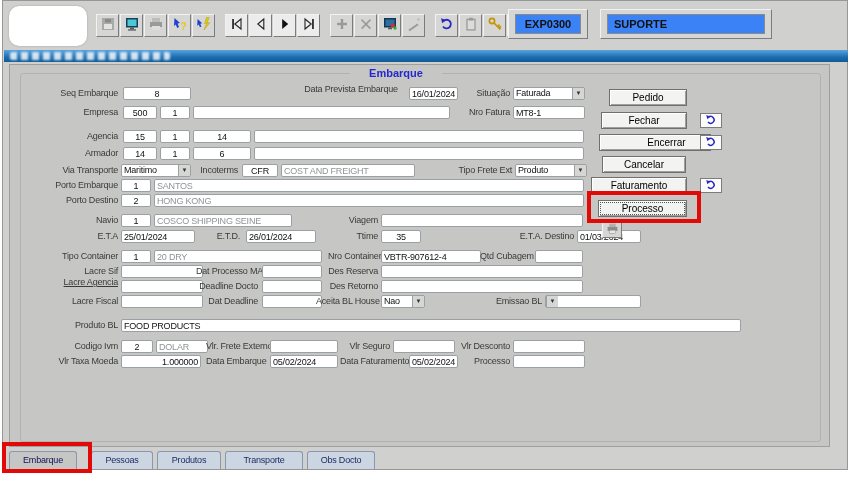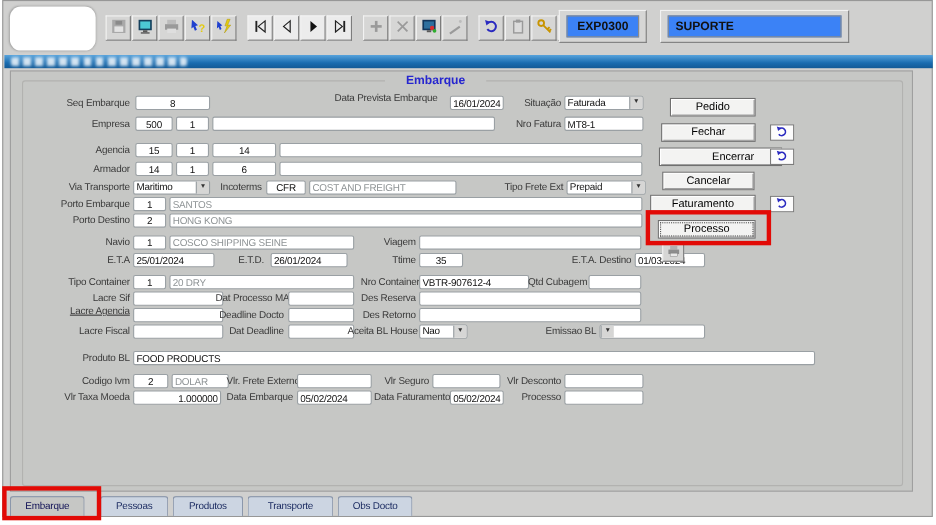--- a/index.html
+++ b/index.html
@@ -223,35 +223,35 @@
     <div class="lbl" style="left:8px;top:99px;width:100px;">Via Transporte</div>
     <div class="dd" style="left:111px;top:99px;width:70px;">
           <span class="t">Maritimo</span>
           <span class="a">▼</span>
         </div>
     <div class="lbl" style="left:184px;top:99px;width:44px;">Incoterms</div>
     <input class="fld c" style="left: 232px; top: 99px; width: 36px;" value="CFR">
     <input class="fld ro" style="left: 271px; top: 99px; width: 134px;" value="COST AND FREIGHT">
     <div class="lbl" style="left:436px;top:99px;width:66px;">Tipo Frete Ext</div>
     <div class="dd" style="left:505px;top:99px;width:72px;">
-          <span class="t">Prepaid</span>
+          <span class="t">Produto</span>
           <span class="a">▼</span>
         </div>
 
     <div class="lbl" style="left:8px;top:114px;width:100px;">Porto Embarque</div>
     <input class="fld c" style="left: 111px; top: 114px; width: 30px;" value="1">
     <input class="fld ro" style="left: 144px; top: 114px; width: 430px;" value="SANTOS">
 
     <div class="lbl" style="left:8px;top:129px;width:100px;">Porto Destino</div>
     <input class="fld c" style="left: 111px; top: 129px; width: 30px;" value="2">
     <input class="fld ro" style="left: 144px; top: 129px; width: 430px;" value="HONG KONG">
 
     <div class="lbl" style="left:8px;top:149px;width:100px;">Navio</div>
     <input class="fld c" style="left: 111px; top: 149px; width: 30px;" value="1">
-    <input class="fld ro" style="left: 144px; top: 149px; width: 168px;" value="COSCO SHIPPING SEINE">
+    <input class="fld ro" style="left: 144px; top: 149px; width: 138px;" value="COSCO SHIPPING SEINE">
     <div class="lbl" style="left:318px;top:149px;width:50px;">Viagem</div>
     <input class="fld" style="left: 371px; top: 149px; width: 202px;" value="">
 
     <div class="lbl" style="left:8px;top:165px;width:100px;">E.T.A</div>
     <input class="fld" style="left: 111px; top: 165px; width: 74px;" value="25/01/2024">
     <div class="lbl" style="left:180px;top:165px;width:50px;">E.T.D.</div>
     <input class="fld" style="left: 236px; top: 165px; width: 70px;" value="26/01/2024">
     <div class="lbl" style="left:318px;top:165px;width:50px;">Ttime</div>
     <input class="fld c" style="left: 371px; top: 165px; width: 40px;" value="35">
     <div class="lbl" style="left:494px;top:165px;width:70px;">E.T.A. Destino</div>

